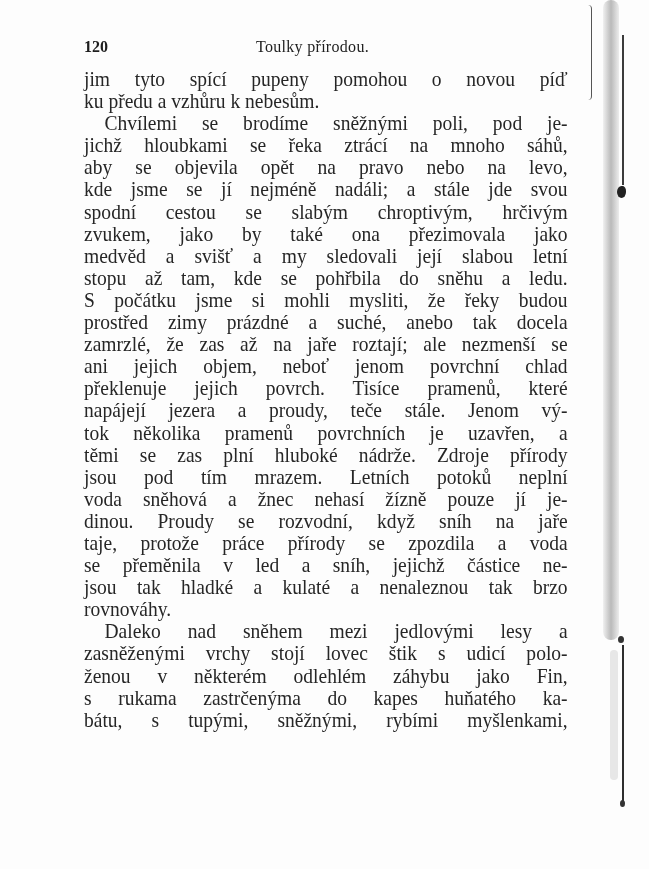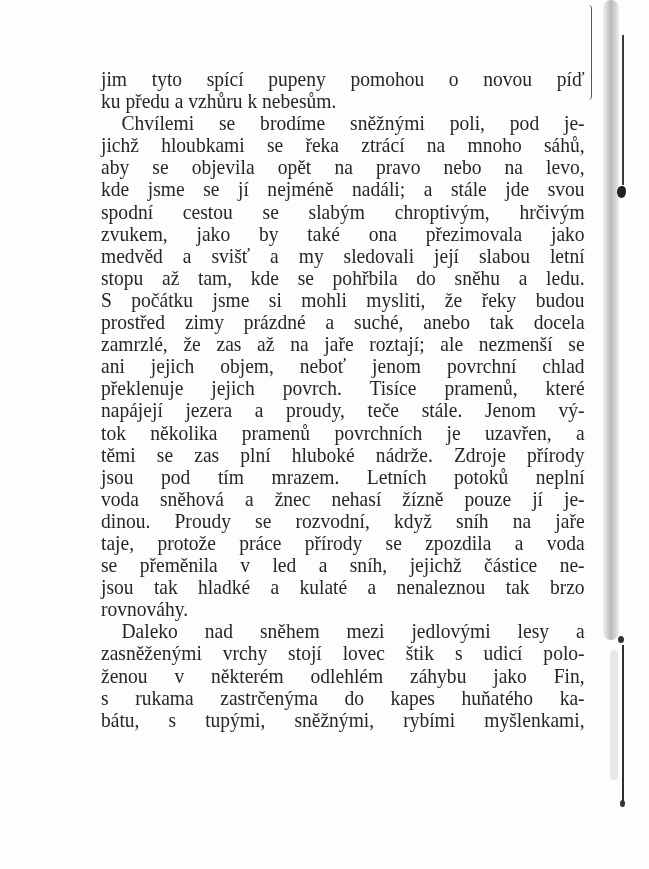--- a/index.html
+++ b/index.html
@@ -44,21 +44,20 @@
       font-family: "Liberation Serif", serif;
       font-size: 16px;
       letter-spacing: 0.3px;
       color: #1e1e1e;
     }
     .body-text {
       position: absolute;
       top: 68px;
       left: 84px;
       width: 484px;
-      margin-left: 17px;
     }
     .line {
       display: block;
       height: 22.1px;
       line-height: 22.1px;
       font-family: "Liberation Serif", serif;
       font-size: 21px;
       white-space: nowrap;
       text-align: justify;
       text-align-last: justify;
@@ -144,20 +143,24 @@
       height: 7px;
       background: #333;
       border-radius: 50%;
     }
   </style>
 </head>
 <body>
 
 <div class="page">
 
+  <div class="header">
+    <span class="page-number">120</span>
+    <span class="running-title">Toulky přírodou.</span>
+  </div>
 
   <div class="body-text">
     <span class="line">jim tyto spící pupeny pomohou o novou píď</span>
     <span class="line last">ku předu a vzhůru k nebesům.</span>
     <span class="line indent">Chvílemi se brodíme sněžnými poli, pod je-</span>
     <span class="line">jichž hloubkami se řeka ztrácí na mnoho sáhů,</span>
     <span class="line">aby se objevila opět na pravo nebo na levo,</span>
     <span class="line">kde jsme se jí nejméně nadáli; a stále jde svou</span>
     <span class="line">spodní cestou se slabým chroptivým, hrčivým</span>
     <span class="line">zvukem, jako by také ona přezimovala jako</span>

